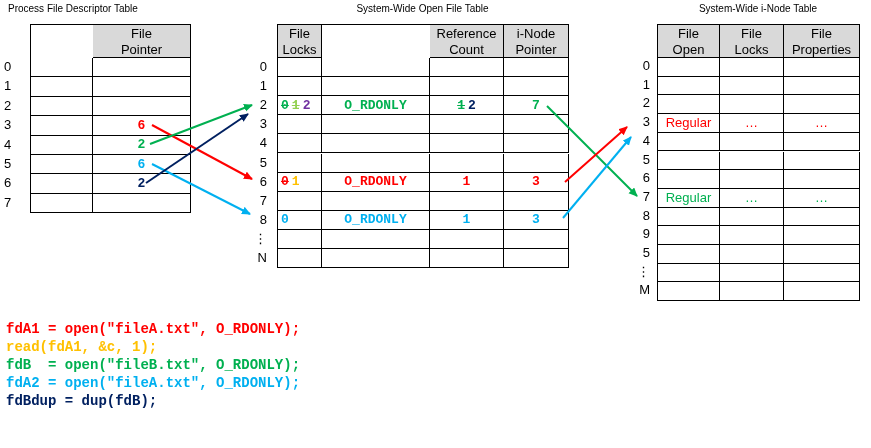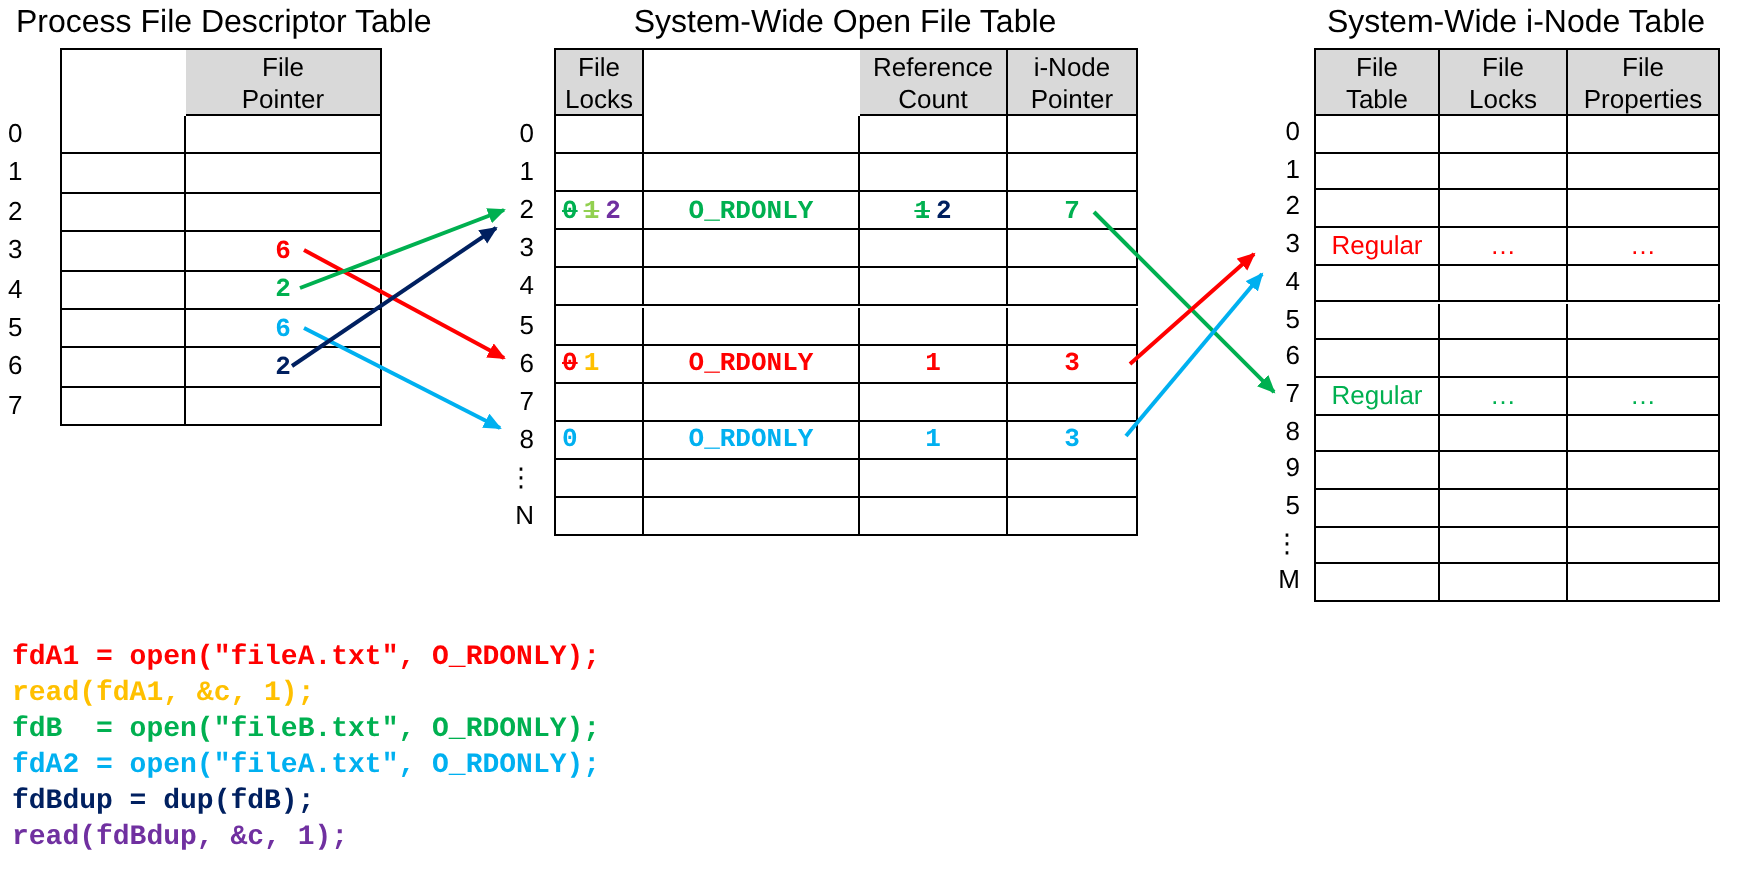--- a/index.html
+++ b/index.html
@@ -1,21 +1,21 @@
 <!DOCTYPE html>
 <html><head>
 <meta charset="utf-8">
 <style>
   html,body{margin:0;padding:0;background:#fff;}
   #stage{
     position:relative;width:871px;height:448px;background:#ffffff;
     font-family:"Liberation Sans",sans-serif;overflow:hidden;
   }
   .tbl-title{
-    position:absolute;font-size:16px;color:#000;white-space:nowrap;
+    position:absolute;font-size:10px;color:#000;white-space:nowrap;
   }
   .tbl-title.center{text-align:center;}
   .grid{position:absolute;border-top:1px solid #000;border-left:1px solid #000;}
   .cell{
     position:absolute;box-sizing:border-box;
     border-right:1px solid #000;border-bottom:1px solid #000;
   }
   .cell.header{
     background:#D9D9D9;text-align:center;font-size:13px;line-height:15.5px;
     color:#000;padding-top:1px;
@@ -72,21 +72,20 @@
       <line x1="565" y1="182" x2="627" y2="127" stroke="#FF0000" stroke-width="2" marker-end="url(#ah-red)"></line>
       <line x1="563" y1="218" x2="631" y2="137" stroke="#00B0F0" stroke-width="2" marker-end="url(#ah-cyan)"></line>
     </svg>
 
   <div id="code">
       <div class="code-line" style="color: rgb(255, 0, 0);">fdA1 = open("fileA.txt", O_RDONLY);</div>
       <div class="code-line" style="color: rgb(255, 192, 0);">read(fdA1, &amp;c, 1);</div>
       <div class="code-line" style="color: rgb(0, 176, 80);">fdB  = open("fileB.txt", O_RDONLY);</div>
       <div class="code-line" style="color: rgb(0, 176, 240);">fdA2 = open("fileA.txt", O_RDONLY);</div>
       <div class="code-line" style="color: rgb(0, 32, 96);">fdBdup = dup(fdB);</div>
-      <div class="code-line" style="color: rgb(112, 48, 160);">read(fdBdup, &amp;c, 1);</div>
     </div>
 <div class="rowlabel" style="left: 4px; top: 57px; width: 22px; height: 19.4px; line-height: 19.4px; text-align: left;">0</div>
     <div class="rowlabel" style="left: 4px; top: 76.4px; width: 22px; height: 19.4px; line-height: 19.4px; text-align: left;">1</div>
     <div class="rowlabel" style="left: 4px; top: 95.8px; width: 22px; height: 19.4px; line-height: 19.4px; text-align: left;">2</div>
     <div class="rowlabel" style="left: 4px; top: 115.2px; width: 22px; height: 19.4px; line-height: 19.4px; text-align: left;">3</div>
     <div class="rowlabel" style="left: 4px; top: 134.6px; width: 22px; height: 19.4px; line-height: 19.4px; text-align: left;">4</div>
     <div class="rowlabel" style="left: 4px; top: 154px; width: 22px; height: 19.4px; line-height: 19.4px; text-align: left;">5</div>
     <div class="rowlabel" style="left: 4px; top: 173.4px; width: 22px; height: 19.4px; line-height: 19.4px; text-align: left;">6</div>
     <div class="rowlabel" style="left: 4px; top: 192.8px; width: 22px; height: 19.4px; line-height: 19.4px; text-align: left;">7</div>
     <div class="grid" style="left: 30px; top: 24px; width: 160px; height: 188.2px;">
@@ -211,21 +210,21 @@
     <div class="rowlabel" style="left: 617px; top: 131.8px; width: 33px; height: 18.7px; line-height: 18.7px; text-align: right;">4</div>
     <div class="rowlabel" style="left: 617px; top: 150.5px; width: 33px; height: 18.7px; line-height: 18.7px; text-align: right;">5</div>
     <div class="rowlabel" style="left: 617px; top: 169.2px; width: 33px; height: 18.7px; line-height: 18.7px; text-align: right;">6</div>
     <div class="rowlabel" style="left: 617px; top: 187.9px; width: 33px; height: 18.7px; line-height: 18.7px; text-align: right;">7</div>
     <div class="rowlabel" style="left: 617px; top: 206.6px; width: 33px; height: 18.7px; line-height: 18.7px; text-align: right;">8</div>
     <div class="rowlabel" style="left: 617px; top: 225.3px; width: 33px; height: 18.7px; line-height: 18.7px; text-align: right;">9</div>
     <div class="rowlabel" style="left: 617px; top: 244px; width: 33px; height: 18.7px; line-height: 18.7px; text-align: right;">5</div>
     <div class="rowlabel" style="left: 617px; top: 262.7px; width: 33px; height: 18.7px; line-height: 18.7px; text-align: right;">⋮</div>
     <div class="rowlabel" style="left: 617px; top: 281.4px; width: 33px; height: 18.7px; line-height: 18.7px; text-align: right;">M</div>
     <div class="grid" style="left: 657px; top: 24px; width: 202px; height: 276.1px;">
-      <div class="cell header" style="left: 0px; top: 0px; width: 62px; height: 33px;"><span>File</span><br><span>Table</span></div>
+      <div class="cell header" style="left: 0px; top: 0px; width: 62px; height: 33px;"><span>File</span><br><span>Open</span></div>
       <div class="cell header" style="left: 62px; top: 0px; width: 64px; height: 33px;"><span>File</span><br><span>Locks</span></div>
       <div class="cell header" style="left: 126px; top: 0px; width: 76px; height: 33px;"><span>File</span><br><span>Properties</span></div>
       <div class="cell body align-center" style="left: 0px; top: 33px; width: 62px; height: 18.7px;"></div>
       <div class="cell body align-center" style="left: 62px; top: 33px; width: 64px; height: 18.7px;"></div>
       <div class="cell body align-center" style="left: 126px; top: 33px; width: 76px; height: 18.7px;"></div>
       <div class="cell body align-center" style="left: 0px; top: 51.7px; width: 62px; height: 18.7px;"></div>
       <div class="cell body align-center" style="left: 62px; top: 51.7px; width: 64px; height: 18.7px;"></div>
       <div class="cell body align-center" style="left: 126px; top: 51.7px; width: 76px; height: 18.7px;"></div>
       <div class="cell body align-center" style="left: 0px; top: 70.4px; width: 62px; height: 18.7px;"></div>
       <div class="cell body align-center" style="left: 62px; top: 70.4px; width: 64px; height: 18.7px;"></div>

